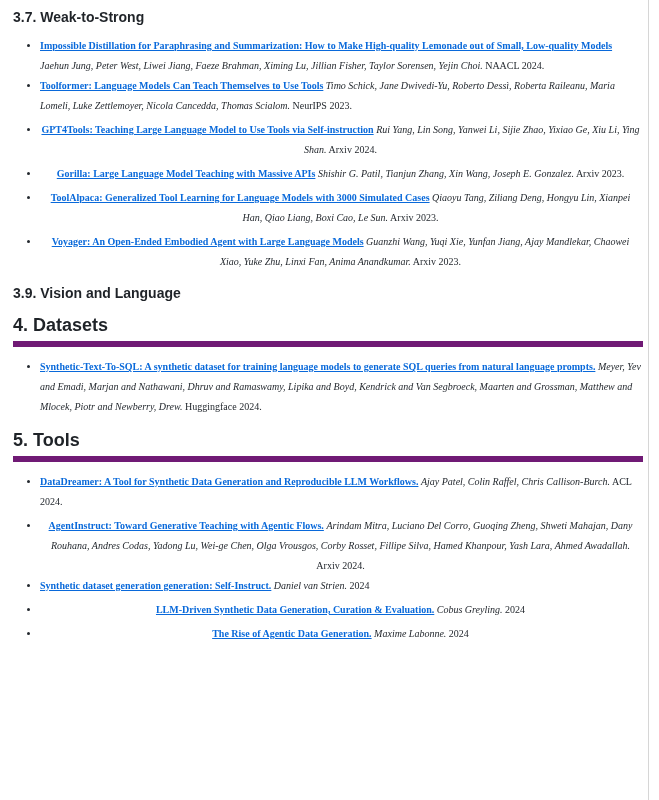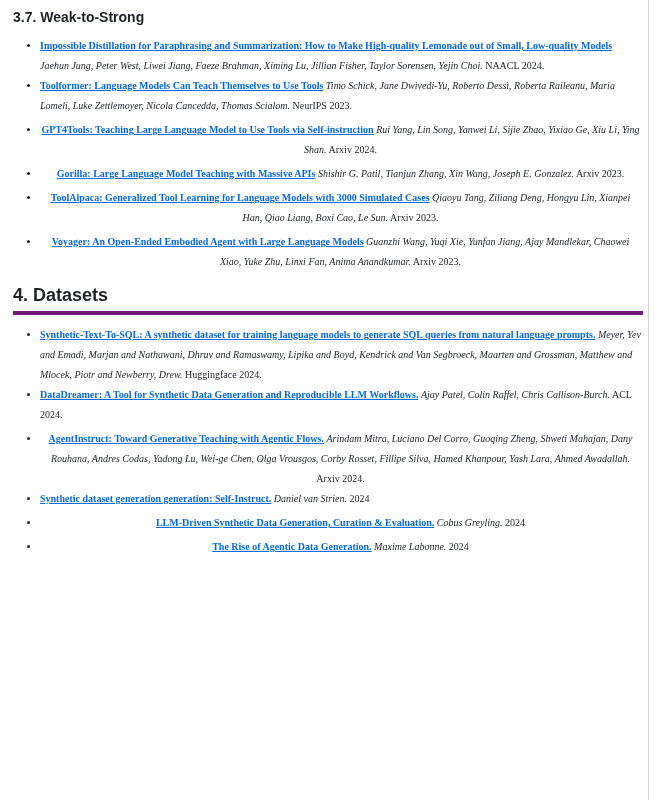--- a/index.html
+++ b/index.html
@@ -30,21 +30,21 @@
     margin: 12px 0 10px 0;
     color: #1f2328;
   }
   h3.sec:first-child { margin-top: 0; }
   h2.sec {
     font-size: 18px;
     line-height: 22px;
     font-weight: 600;
     margin: 12px 0 10px 0;
     padding-bottom: 5px;
-    border-bottom: 4px solid #701a75;
+    border-bottom: 6px solid #701a75;
     color: #1f2328;
   }
   ul.papers {
     list-style: disc;
     margin: 0;
     padding-left: 27px;
   }
   ul.papers li { padding-right: 2px; font-family: Liberation Serif, serif; }
   ul.papers li + li { margin-top: 4px; text-align: center; }
   ul.papers li::marker { color: #24292f; }
@@ -94,30 +94,32 @@
       <em class="authors">Qiaoyu Tang, Ziliang Deng, Hongyu Lin, Xianpei Han, Qiao Liang, Boxi Cao, Le Sun.</em>
       <span class="venue">Arxiv 2023.</span>
     </li>
     <li>
       <a href="#" class="paper-title">Voyager: An Open-Ended Embodied Agent with Large Language Models</a>
       <em class="authors">Guanzhi Wang, Yuqi Xie, Yunfan Jiang, Ajay Mandlekar, Chaowei Xiao, Yuke Zhu, Linxi Fan, Anima Anandkumar.</em>
       <span class="venue">Arxiv 2023.</span>
     </li>
   </ul>
 
+  <h3 class="sec">3.9. Vision and Language</h3>
 
   <h2 class="sec">4. Datasets</h2>
   <ul class="papers">
     <li>
       <a href="#" class="paper-title">Synthetic-Text-To-SQL: A synthetic dataset for training language models to generate SQL queries from natural language prompts.</a>
       <em class="authors">Meyer, Yev and Emadi, Marjan and Nathawani, Dhruv and Ramaswamy, Lipika and Boyd, Kendrick and Van Segbroeck, Maarten and Grossman, Matthew and Mlocek, Piotr and Newberry, Drew.</em>
       <span class="venue">Huggingface 2024.</span>
     </li>
   </ul>
 
+  <h2 class="sec">5. Tools</h2>
   <ul class="papers">
     <li>
       <a href="#" class="paper-title">DataDreamer: A Tool for Synthetic Data Generation and Reproducible LLM Workflows.</a>
       <em class="authors">Ajay Patel, Colin Raffel, Chris Callison-Burch.</em>
       <span class="venue">ACL 2024.</span>
     </li>
     <li>
       <a href="#" class="paper-title">AgentInstruct: Toward Generative Teaching with Agentic Flows.</a>
       <em class="authors">Arindam Mitra, Luciano Del Corro, Guoqing Zheng, Shweti Mahajan, Dany Rouhana, Andres Codas, Yadong Lu, Wei-ge Chen, Olga Vrousgos, Corby Rosset, Fillipe Silva, Hamed Khanpour, Yash Lara, Ahmed Awadallah.</em>
       <span class="venue">Arxiv 2024.</span>

